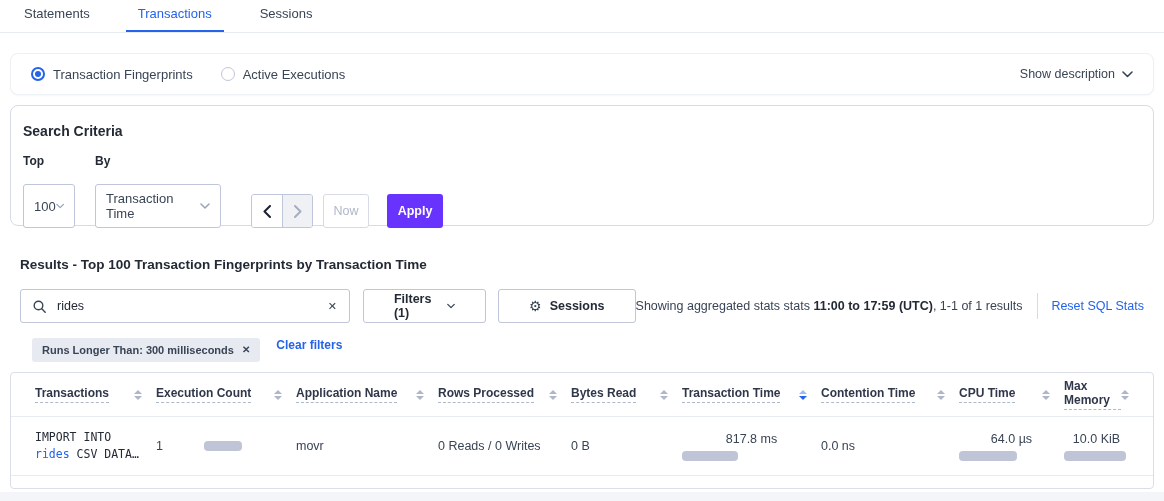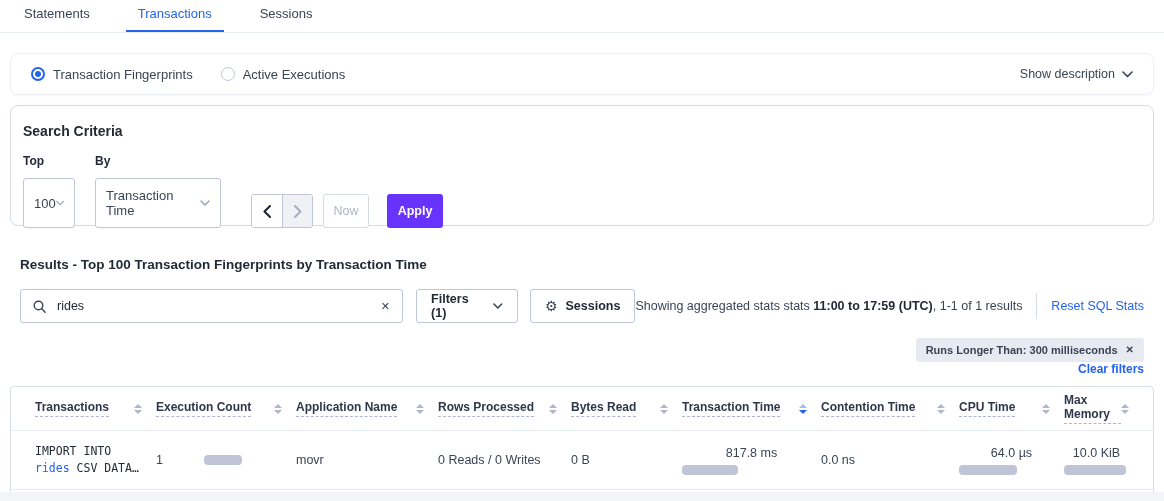--- a/index.html
+++ b/index.html
@@ -36,23 +36,23 @@
   .radio-dot.on::after{content:"";position:absolute;left:2px;top:2px;width:6px;height:6px;border-radius:50%;background:var(--accent);}
   .radio-dot.off{border:1px solid var(--border);}
   .show-desc{display:flex;align-items:center;font-size:12.5px;color:var(--text);cursor:pointer;}
   .show-desc svg{margin-left:7px;}
 
   
   .criteria-card{margin:10px 10px 0;border:1px solid #D6DBE7;border-radius:8px;background:#fff;padding:17px 12px 20px;height:121px;}
   .criteria-title{font-size:14px;font-weight:bold;color:var(--text-dark);margin-bottom:15px;}
   .criteria-row{display:flex;align-items:flex-end;}
   .field{display:flex;flex-direction:column;}
-  .field-label{font-size:12px;font-weight:bold;color:var(--text-dark);margin-bottom:10px;}
+  .field-label{font-size:12px;font-weight:bold;color:var(--text-dark);margin-bottom:16px;}
   .select{
-    height:50px;border:1px solid var(--border);border-radius:3px;background:#fff;
+    height:44px;border:1px solid var(--border);border-radius:3px;background:#fff;
     display:flex;align-items:center;padding:0 10px;font-size:13px;color:var(--text);cursor:pointer;
   }
   .select .grow{flex:1;}
   .sel-top{width:52px;}
   .sel-by{width:126px;margin-left:0;}
   .f-top{margin-right:20px;}
   .f-by{margin-right:16px;}
   .sel-time{width:226px;}
   .time-badge{background:#DCE0EA;color:var(--text);font-size:11px;font-weight:bold;padding:3px 6px;border-radius:3px;margin-right:10px;}
   .arrow-group{display:flex;height:34px;border:1px solid var(--border);border-radius:3px;overflow:hidden;margin-left:14px;}
@@ -61,32 +61,32 @@
   .arrow-btn + .arrow-btn{border-left:1px solid var(--border);}
   .now-btn{height:34px;width:46px;margin-left:10px;border:1px solid #D6DBE7;border-radius:3px;background:#fff;color:#B0B7C9;font-size:12.5px;display:flex;align-items:center;justify-content:center;cursor:default;}
   .apply-btn{height:34px;width:56px;margin-left:18px;border:none;border-radius:3px;background:var(--purple);color:#fff;font-weight:bold;font-size:12.5px;display:flex;align-items:center;justify-content:center;cursor:pointer;font-family:"Liberation Sans",sans-serif;}
 
   
   .results-heading{margin:31px 20px 0;font-size:13.5px;font-weight:bold;color:var(--text-dark);}
   .toolbar{margin:17px 20px 0;display:flex;align-items:center;height:34px;}
   .search-box{width:395px;height:34px;border:1px solid var(--border);border-radius:3px;display:flex;align-items:center;padding:0 12px;background:#fff;}
   .search-box input{border:none;outline:none;flex:1;font-size:12.5px;color:var(--text-dark);margin-left:9px;font-family:"Liberation Sans",sans-serif;background:transparent;}
   .clear-x{font-size:11px;color:var(--text);cursor:pointer;line-height:1;}
-  .tool-btn{height:34px;border:1px solid var(--border);border-radius:3px;background:#fff;display:flex;align-items:center;padding:0 14px;font-size:12.5px;font-weight:bold;color:var(--text-dark);cursor:pointer;}
+  .tool-btn{height:34px;border:1px solid var(--border);border-radius:3px;background:#fff;display:flex;align-items:center;padding:0 30px;font-size:12.5px;font-weight:bold;color:var(--text-dark);cursor:pointer;}
   .filters-btn{margin-left:13px;}
   .filters-btn svg{margin-left:8px;}
   .columns-btn{margin-left:12px;}
   .gear{font-size:14px;margin-right:8px;color:var(--text);font-weight:normal;}
   .toolbar-spacer{flex:1;}
   .stats-text{font-size:12.5px;color:var(--text);white-space:nowrap;}
   .stats-text b{color:var(--text-dark);}
   .v-divider{width:1px;height:26px;background:#D6DBE7;margin:0 14px;}
   .reset-link{font-size:12.5px;color:var(--accent);cursor:pointer;white-space:nowrap;}
 
-  .chip-row{margin:15px 20px 0;display:flex;align-items:flex-end;flex-direction:column;}
+  .chip-row{margin:15px 32px 0;display:flex;align-items:flex-start;}
   .chip{background:var(--chip-bg);border-radius:3px;padding:6px 10px;font-size:11px;font-weight:600;color:var(--text);display:flex;align-items:center;}
   .chip .clear-x{margin-left:8px;font-size:10px;}
   .clear-filters{margin-left:16px;font-size:12px;font-weight:bold;color:var(--accent);cursor:pointer;}
 
   
   .table-card{margin:10px 10px 0;border:1px solid #D9DEE8;border-radius:4px;background:#fff;padding-bottom:12px;}
   .thead{display:flex;align-items:center;height:44px;border-bottom:1px solid var(--border-light);padding-left:24px;}
   .th{display:flex;align-items:center;justify-content:space-between;padding-right:14px;}
   .th-label{font-size:12px;font-weight:bold;color:#30374A;border-bottom:1px dashed #AEB8CB;padding-bottom:2px;cursor:pointer;}
   .sort{display:flex;flex-direction:column;align-items:center;cursor:pointer;}

